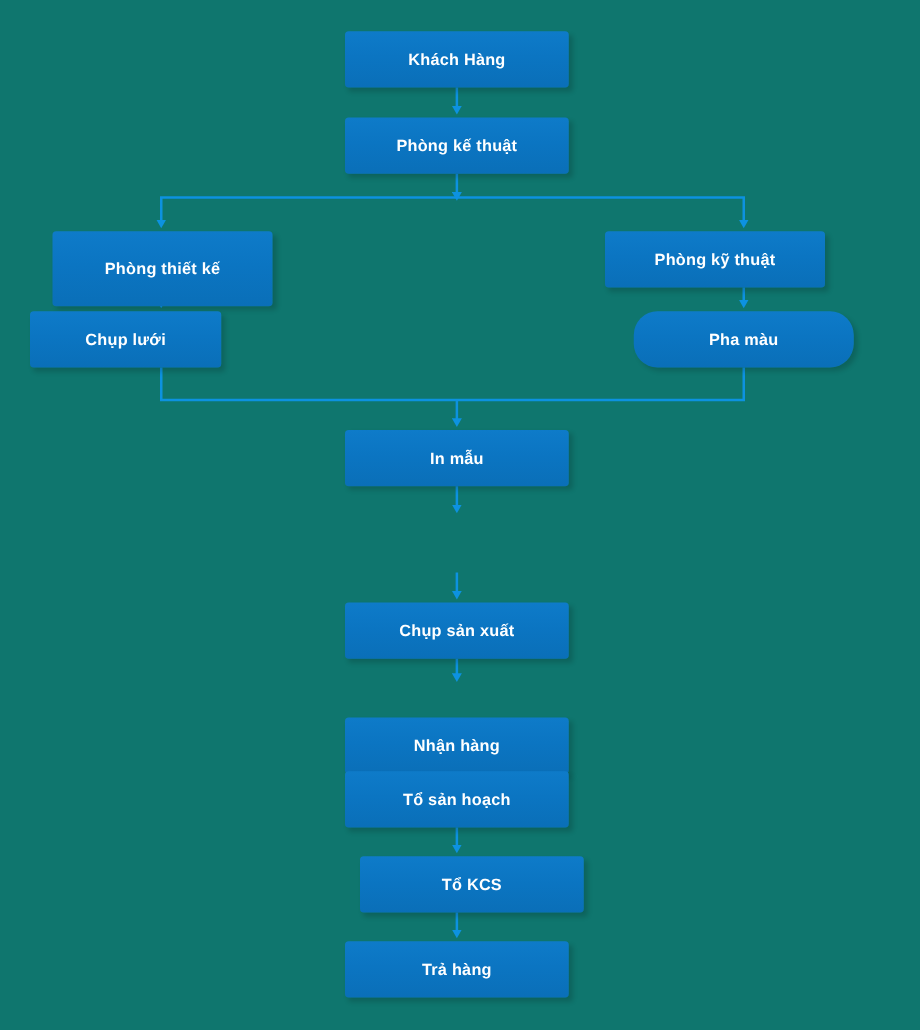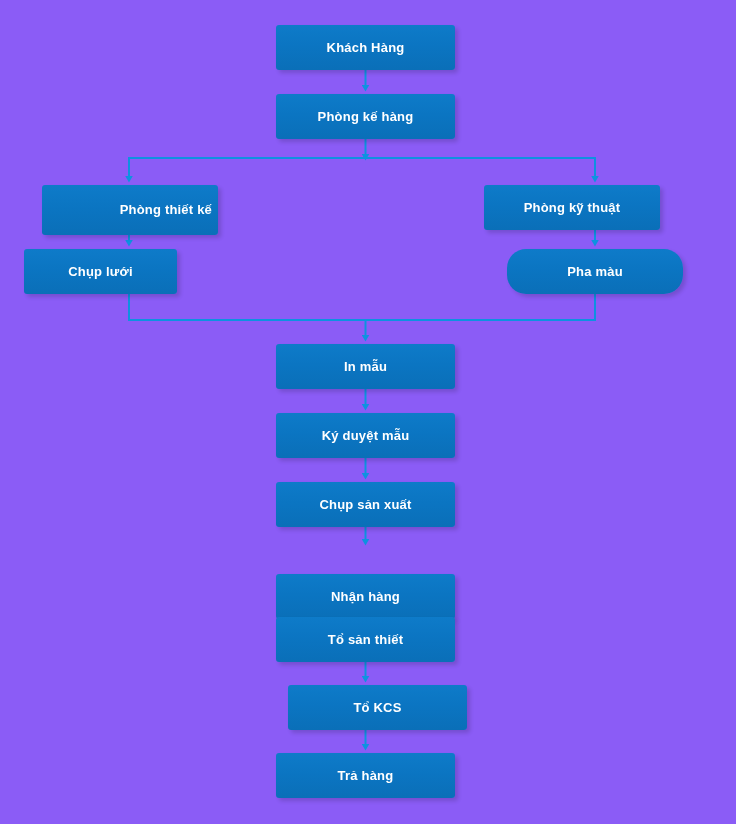--- a/index.html
+++ b/index.html
@@ -8,21 +8,21 @@
     padding: 0;
     background: #ffffff;
   }
   body {
     font-family: "Liberation Sans", "DejaVu Sans", sans-serif;
   }
   #canvas {
     position: relative;
     width: 736px;
     height: 824px;
-    background: #8b5cf6;
+    background: #0f766e;
     overflow: hidden;
   }
   
   #connectors {
     position: absolute;
     left: 0;
     top: 0;
     width: 736px;
     height: 824px;
   }
@@ -104,48 +104,45 @@
       <line x1="365.5" y1="730" x2="365.5" y2="747" marker-end="url(#arrowhead)"></line>
 
     </g>
   </svg>
 
   <div id="nodes">
       <div class="node" style="left: 276px; top: 25px; width: 179px; height: 45px;">
         <span class="node-label">Khách Hàng</span>
       </div>
       <div class="node" style="left: 276px; top: 94px; width: 179px; height: 45px;">
-        <span class="node-label">Phòng kế hàng</span>
+        <span class="node-label">Phòng kế thuật</span>
       </div>
-      <div class="node" style="left: 42px; top: 185px; width: 176px; height: 50px; justify-content: flex-end;">
+      <div class="node" style="left: 42px; top: 185px; width: 176px; height: 60px;">
         <span class="node-label">Phòng thiết kế</span>
       </div>
       <div class="node" style="left: 484px; top: 185px; width: 176px; height: 45px;">
         <span class="node-label">Phòng kỹ thuật</span>
       </div>
       <div class="node" style="left: 24px; top: 249px; width: 153px; height: 45px;">
         <span class="node-label">Chụp lưới</span>
       </div>
       <div class="node" style="left: 507px; top: 249px; width: 176px; height: 45px; border-radius: 19px;">
         <span class="node-label">Pha màu</span>
       </div>
       <div class="node" style="left: 276px; top: 344px; width: 179px; height: 45px; justify-content: center;">
         <span class="node-label">In mẫu</span>
       </div>
-      <div class="node" style="left: 276px; top: 413px; width: 179px; height: 45px;">
-        <span class="node-label">Ký duyệt mẫu</span>
-      </div>
       <div class="node" style="left: 276px; top: 482px; width: 179px; height: 45px;">
         <span class="node-label">Chụp sản xuất</span>
       </div>
       <div class="node" style="left: 276px; top: 574px; width: 179px; height: 45px;">
         <span class="node-label">Nhận hàng</span>
       </div>
       <div class="node" style="left: 276px; top: 617px; width: 179px; height: 45px;">
-        <span class="node-label">Tổ sản thiết</span>
+        <span class="node-label">Tổ sản hoạch</span>
       </div>
       <div class="node" style="left: 276px; top: 685px; width: 179px; height: 45px; margin-left: 12px;">
         <span class="node-label">Tổ KCS</span>
       </div>
       <div class="node" style="left: 276px; top: 753px; width: 179px; height: 45px;">
         <span class="node-label">Trả hàng</span>
       </div>
     </div>
 
 </div>

